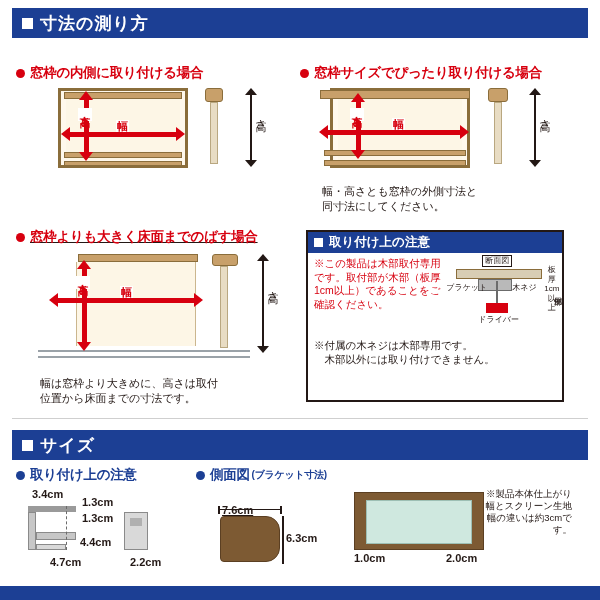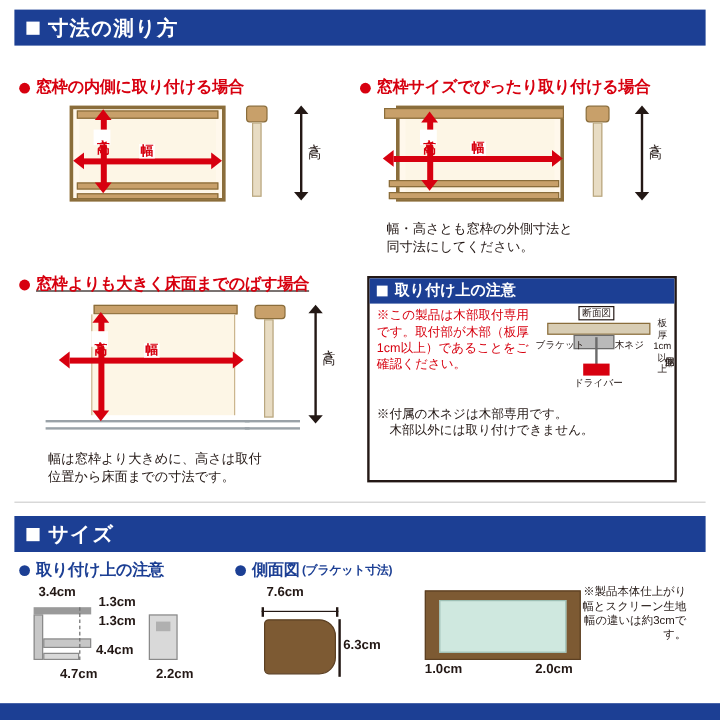--- a/index.html
+++ b/index.html
@@ -297,21 +297,21 @@
     </div>
   </div>
 
   <div class="panel" style="left:196px; top:466px; width:150px; height:110px;">
     <div class="bullet-title blue">
       <span class="dot"></span>
       <span>側面図</span>
       <span style="font-size:10px; font-weight:bold; color:#1c3f94; margin-left:2px;">(ブラケット寸法)</span>
     </div>
     <div style="position:absolute; left:8px; top:22px; width:140px; height:86px;">
-      <div class="dim" style="position:absolute; left:18px; top:0;">7.6cm</div>
+      <div class="dim" style="position:absolute; left:18px; top:16px;text-decoration:underline;">7.6cm</div>
       <div class="dim" style="position:absolute; left:82px; top:44px;">6.3cm</div>
       <div style="position:absolute; left:14px; top:18px; width:2px; height:8px; background:#231815;"></div>
       <div style="position:absolute; left:76px; top:18px; width:2px; height:8px; background:#231815;"></div>
       <div style="position:absolute; left:14px; top:21px; width:64px; height:1px; background:#231815;"></div>
 
       <div style="position:absolute; left:16px; top:28px; width:60px; height:46px; background:#7d5a33; border:1px solid #5b3f22; border-radius:4px 14px 14px 4px;"></div>
       <div style="position:absolute; left:78px; top:28px; width:2px; height:48px; background:#231815;"></div>
     </div>
   </div>
 

